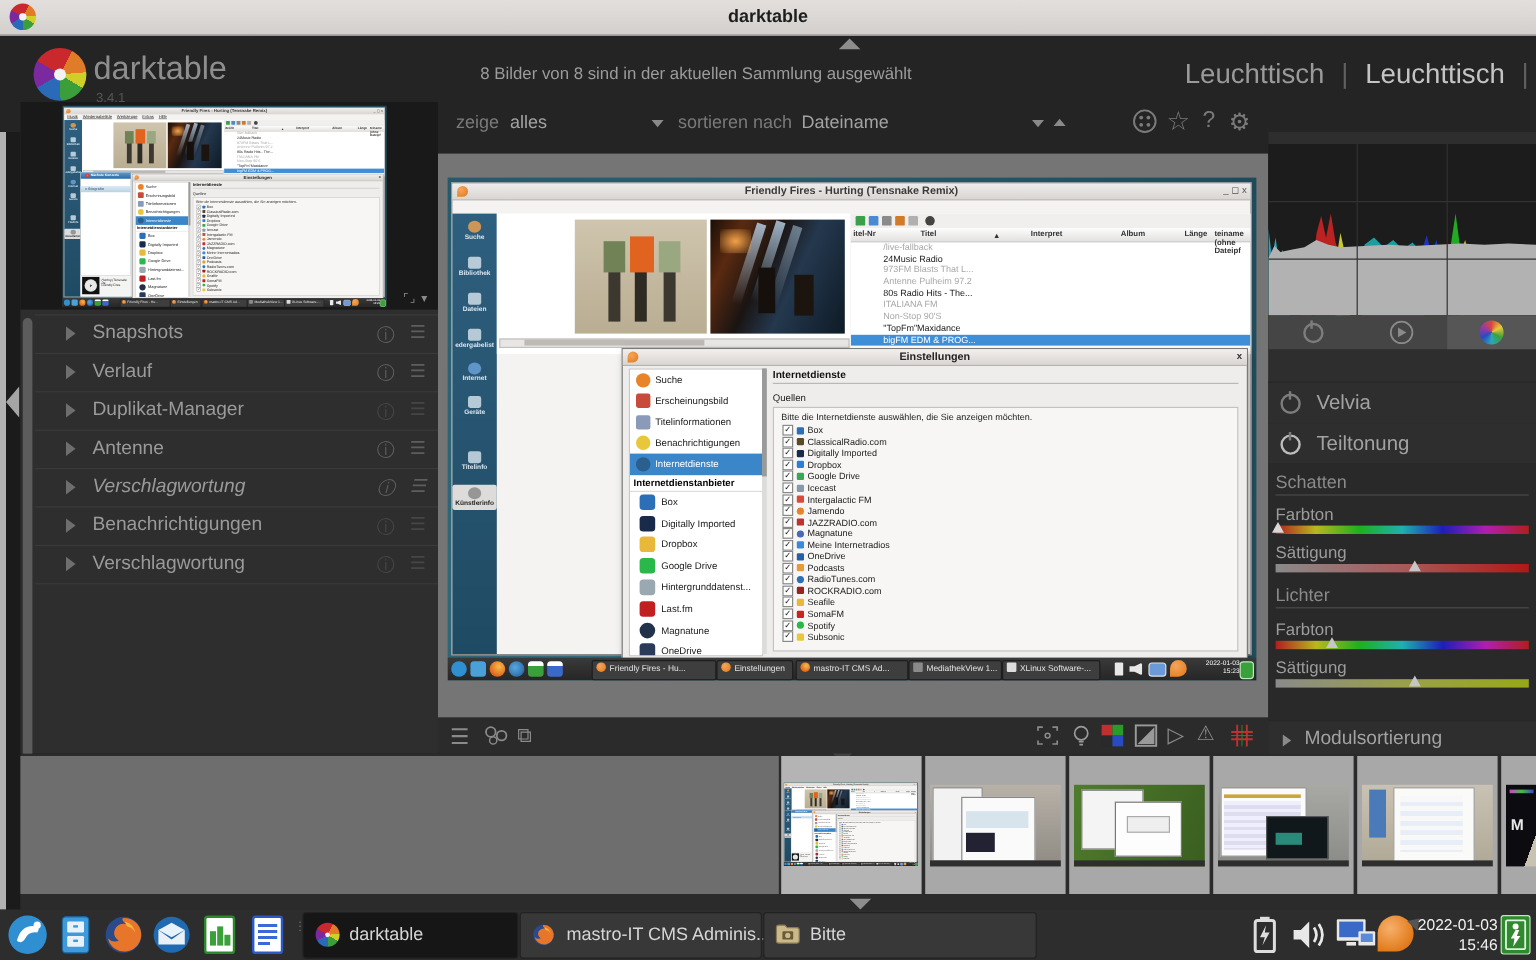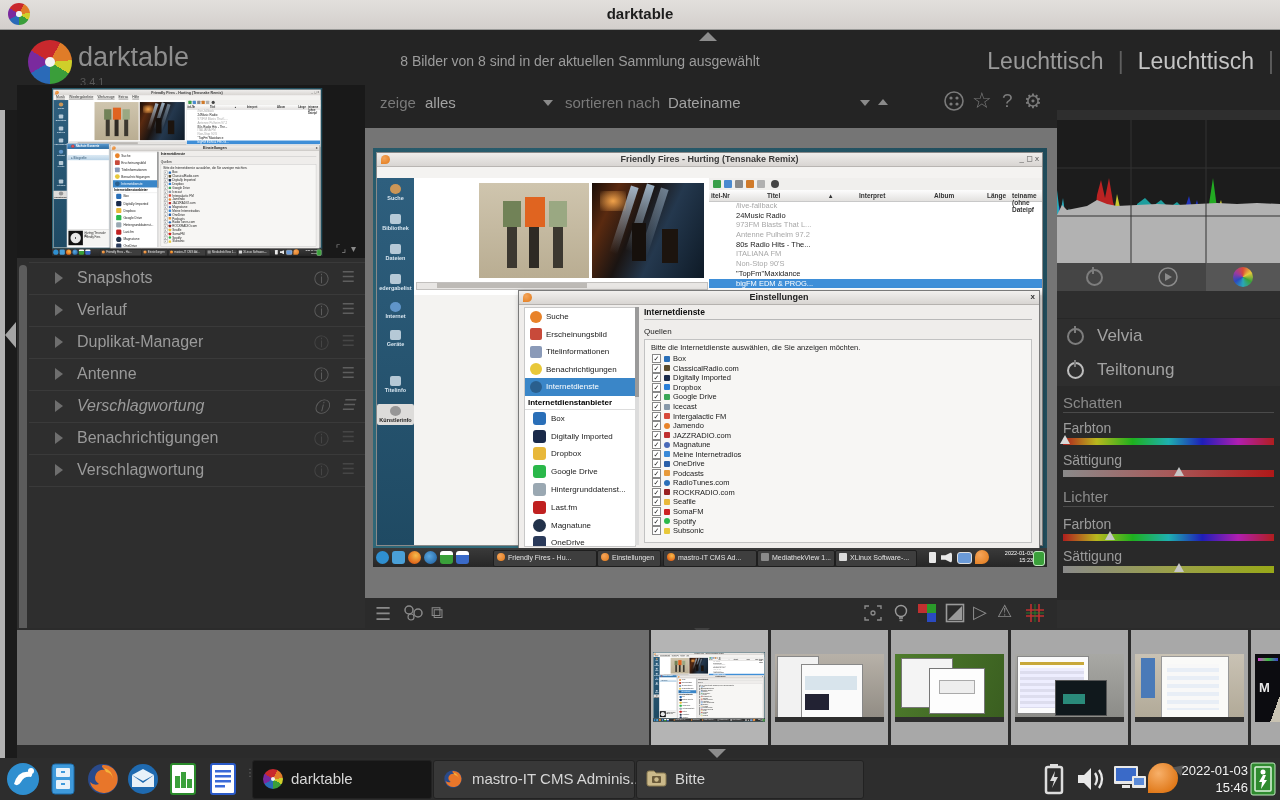--- a/index.html
+++ b/index.html
@@ -870,20 +870,24 @@
       <span class="sect-line" style="top:120px;"></span>
       <span class="slab" style="top:130px;">Farbton</span>
       <div class="sbar" style="top:148px;background:linear-gradient(to right,#b01e1e,#b8b81e 16%,#1eb01e 33%,#1eb0b0 50%,#1e1eb8 66%,#b01eb0 83%,#b01e1e 100%);">
           <span class="smark" style="left:42px;"></span>
         </div>
       <span class="slab" style="top:162px;">Sättigung</span>
       <div class="sbar" style="top:180px;background:linear-gradient(to right,#8a8a8a,#9aa04a 50%,#98a818);">
           <span class="smark" style="left:111px;"></span>
         </div>
     </div>
+    <div class="rmod" style="top:490px;height:28px;" id="modsort">
+      <span class="tri"></span>
+      <span class="lab" style="left:30px;font-size:16px;top:6px;">Modulsortierung</span>
+    </div>
   </div>
 
   <div class="abs" id="filmstrip">
     <div class="abs" id="film-empty"></div>
     <div class="abs" style="left:677px;top:0;width:0;height:0;border-left:8px solid transparent;border-right:8px solid transparent;border-top:8px solid #404040;"></div>
     <div class="fcell" style="left:634px;background:#b4b4b4;">
       <div id="film-shot-slot">
           <div class="shot" style="left: 0px; top: 0px;">
 
     <div class="cl-win">

